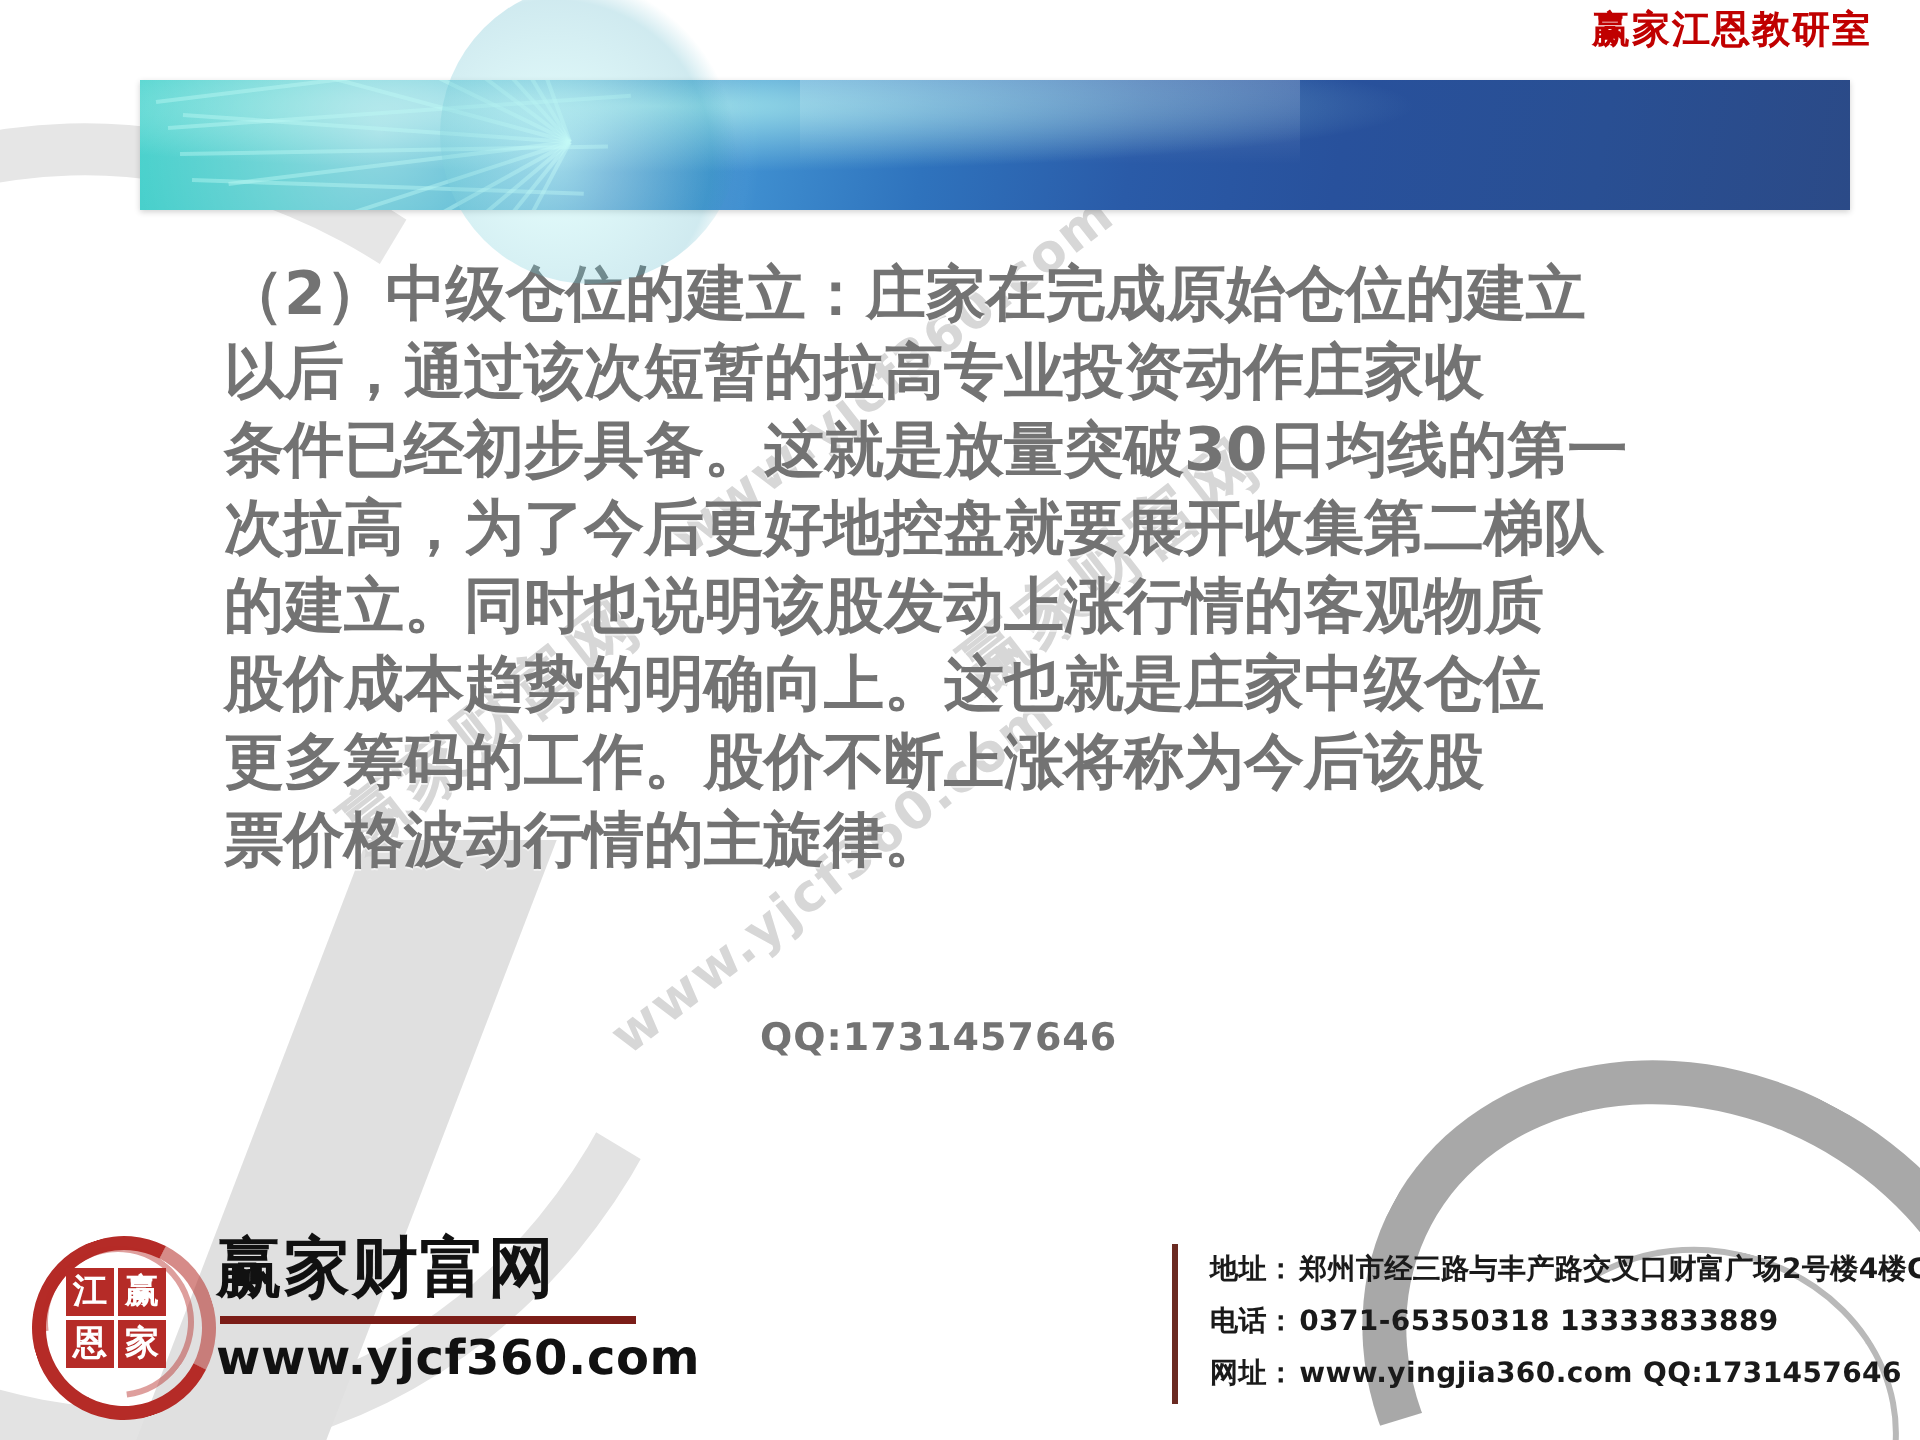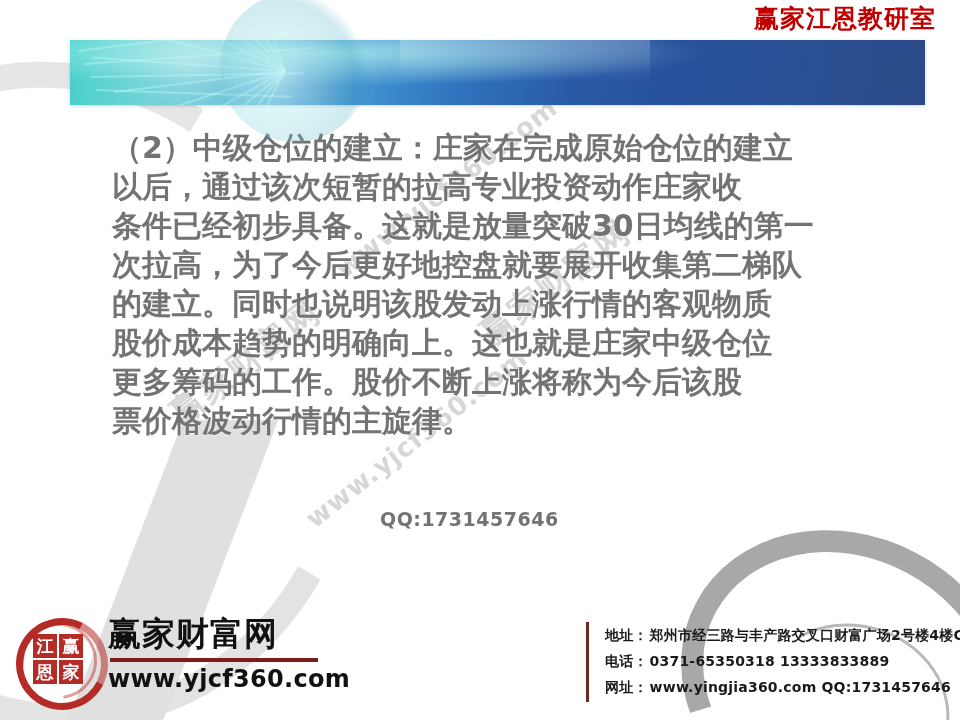--- a/index.html
+++ b/index.html
@@ -103,21 +103,21 @@
   .wm1 { left: 160px; top: 310px; }
   .wm2 { left: 330px; top: 170px; }
   .wm3 { left: 470px; top: 230px; }
   .wm4 { left: 300px; top: 420px; }
 
   
   .slide-title {
     position: absolute;
     right: 24px;
     top: 2px;
-    font-size: 25px;
+    font-size: 19px;
     font-weight: bold;
     color: #c00000;
     letter-spacing: 1px;
     z-index: 5;
     font-family: "DejaVu Sans", "Liberation Sans", sans-serif;
   }
 
   
   .banner {
     position: absolute;

